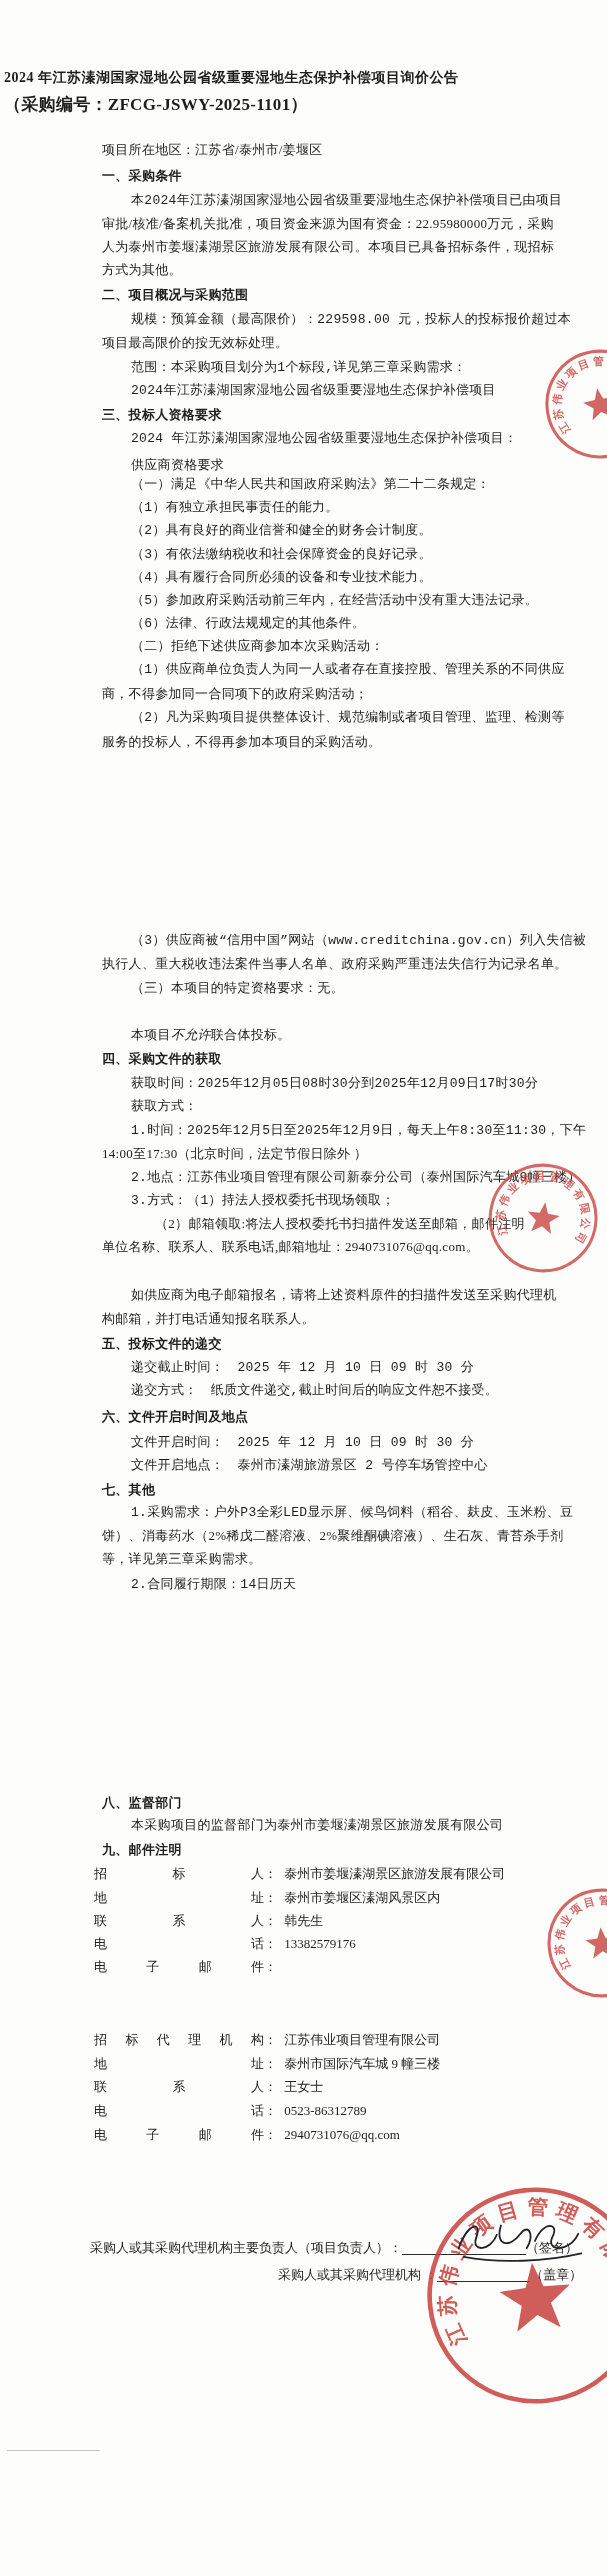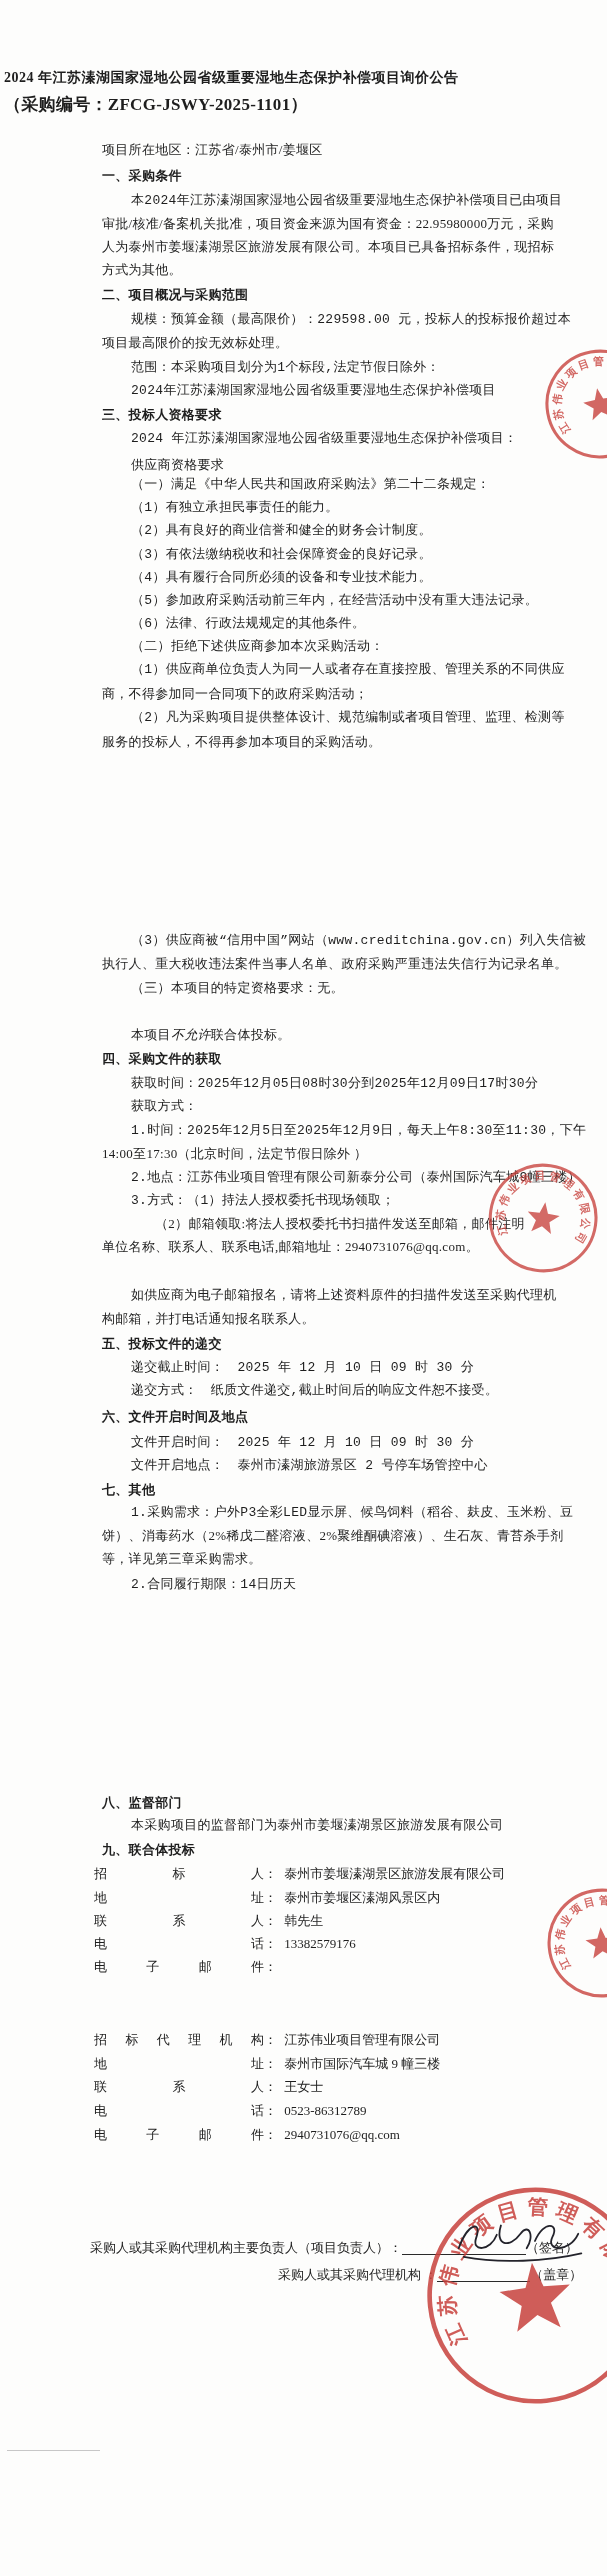--- a/index.html
+++ b/index.html
@@ -60,21 +60,21 @@
 
   <div class="ln L1" style="top:138px">项目所在地区：江苏省/泰州市/姜堰区</div>
   <div class="ln L1 b" style="top:164px">一、采购条件</div>
   <div class="ln L2" style="top:189px">本2024年江苏溱湖国家湿地公园省级重要湿地生态保护补偿项目已由项目</div>
   <div class="ln L1" style="top:212px">审批/核准/备案机关批准，项目资金来源为国有资金：22.95980000万元，采购</div>
   <div class="ln L1" style="top:235px">人为泰州市姜堰溱湖景区旅游发展有限公司。本项目已具备招标条件，现招标</div>
   <div class="ln L1" style="top:258px">方式为其他。</div>
   <div class="ln L1 b" style="top:283px">二、项目概况与采购范围</div>
   <div class="ln L2" style="top:308px">规模：预算金额（最高限价）：229598.00 元，投标人的投标报价超过本</div>
   <div class="ln L1" style="top:331px">项目最高限价的按无效标处理。</div>
-  <div class="ln L2" style="top:356px">范围：本采购项目划分为1个标段,法定节假日除外：</div>
+  <div class="ln L2" style="top:356px">范围：本采购项目划分为1个标段,详见第三章采购需求：</div>
   <div class="ln L2" style="top:379px">2024年江苏溱湖国家湿地公园省级重要湿地生态保护补偿项目</div>
   <div class="ln L1 b" style="top:403px">三、投标人资格要求</div>
   <div class="ln L2" style="top:427px">2024 年江苏溱湖国家湿地公园省级重要湿地生态保护补偿项目：</div>
   <div class="ln L2" style="top:454px">供应商资格要求</div>
   <div class="ln L2" style="top:473px">（一）满足《中华人民共和国政府采购法》第二十二条规定：</div>
   <div class="ln L2" style="top:496px">（1）有独立承担民事责任的能力。</div>
   <div class="ln L2" style="top:519px">（2）具有良好的商业信誉和健全的财务会计制度。</div>
   <div class="ln L2" style="top:543px">（3）有依法缴纳税收和社会保障资金的良好记录。</div>
   <div class="ln L2" style="top:566px">（4）具有履行合同所必须的设备和专业技术能力。</div>
   <div class="ln L2" style="top:589px">（5）参加政府采购活动前三年内，在经营活动中没有重大违法记录。</div>
@@ -107,21 +107,21 @@
   <div class="ln L1 b" style="top:1405px">六、文件开启时间及地点</div>
   <div class="ln L2" style="top:1431px">文件开启时间：　2025 年 12 月 10 日 09 时 30 分</div>
   <div class="ln L2" style="top:1454px">文件开启地点：　泰州市溱湖旅游景区 2 号停车场管控中心</div>
   <div class="ln L1 b" style="top:1478px">七、其他</div>
   <div class="ln L2" style="top:1501px">1.采购需求：户外P3全彩LED显示屏、候鸟饲料（稻谷、麸皮、玉米粉、豆</div>
   <div class="ln L1" style="top:1524px">饼）、消毒药水（2%稀戊二醛溶液、2%聚维酮碘溶液）、生石灰、青苔杀手剂</div>
   <div class="ln L1" style="top:1547px">等，详见第三章采购需求。</div>
   <div class="ln L2" style="top:1573px">2.合同履行期限：14日历天</div>
   <div class="ln L1 b" style="top:1791px">八、监督部门</div>
   <div class="ln L2" style="top:1814px">本采购项目的监督部门为泰州市姜堰溱湖景区旅游发展有限公司</div>
-  <div class="ln L1 b" style="top:1838px">九、联合体投标</div>
+  <div class="ln L1 b" style="top:1838px">九、邮件注明</div>
 
   <div class="crow" style="top:1886px"><span class="spread">地址</span>：<span class="cval">泰州市姜堰区溱湖风景区内</span></div>
   <div class="crow" style="top:1862px"><span class="spread">招标人</span>：<span class="cval">泰州市姜堰溱湖景区旅游发展有限公司</span></div>
   <div class="crow" style="top:1909px"><span class="spread">联系人</span>：<span class="cval">韩先生</span></div>
   <div class="crow" style="top:1932px"><span class="spread">电话</span>：<span class="cval">13382579176</span></div>
   <div class="crow" style="top:1955px"><span class="spread">电子邮件</span>：<span class="cval"></span></div>
 
   <div class="crow" style="top:2028px"><span class="spread">招标代理机构</span>：<span class="cval">江苏伟业项目管理有限公司</span></div>
   <div class="crow" style="top:2052px"><span class="spread">地址</span>：<span class="cval">泰州市国际汽车城 9 幢三楼</span></div>
   <div class="crow" style="top:2075px"><span class="spread">联系人</span>：<span class="cval">王女士</span></div>

